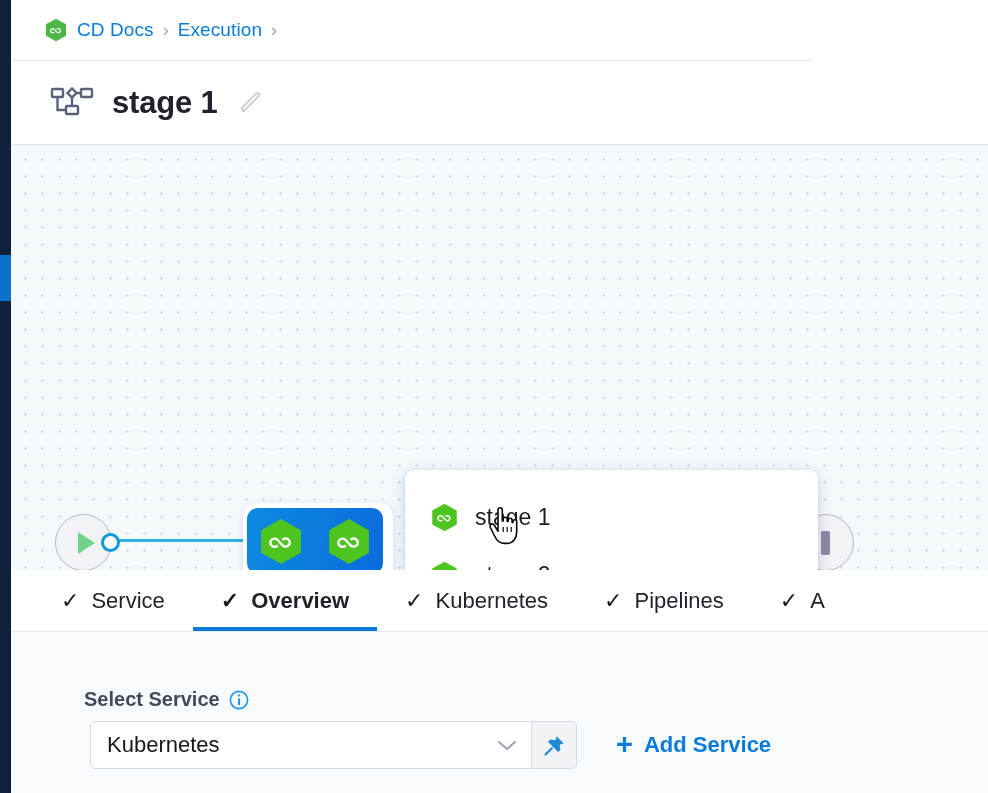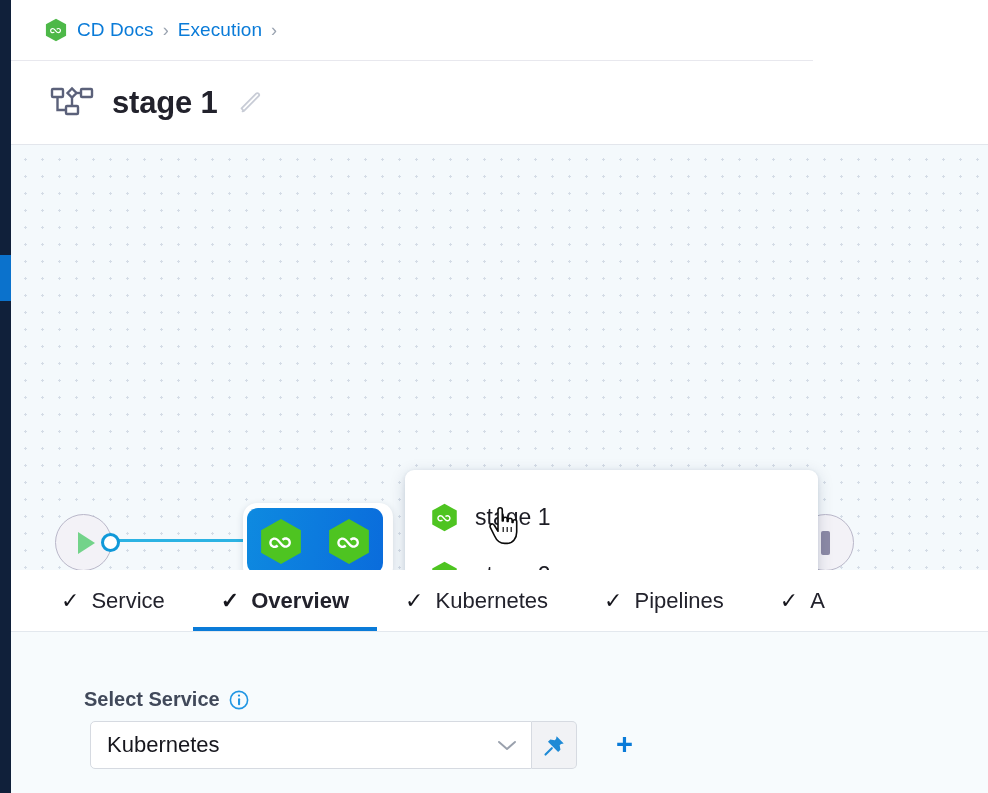--- a/index.html
+++ b/index.html
@@ -408,16 +408,17 @@
       <div class="pin-btn">
         <svg class="pin-icon" viewBox="0 0 24 24">
           <path d="M14.2 2.4 L21.6 9.8 L18.8 10.4 L17.4 11.8 L18.2 16.4 L15.8 18.8 L5.2 8.2 L7.6 5.8 L12.2 6.6 L13.6 5.2 Z" fill="#1e8ad6"></path>
           <path d="M9.2 14.8 L2.6 21.4" stroke="#1e8ad6" stroke-width="2.2" stroke-linecap="round"></path>
         </svg>
       </div>
     </div>
 
     <div class="add-service">
       <span class="plus-sign">+</span>
+      <span>Add Service</span>
     </div>
   </div>
 
 </div>
 
 </body></html>

